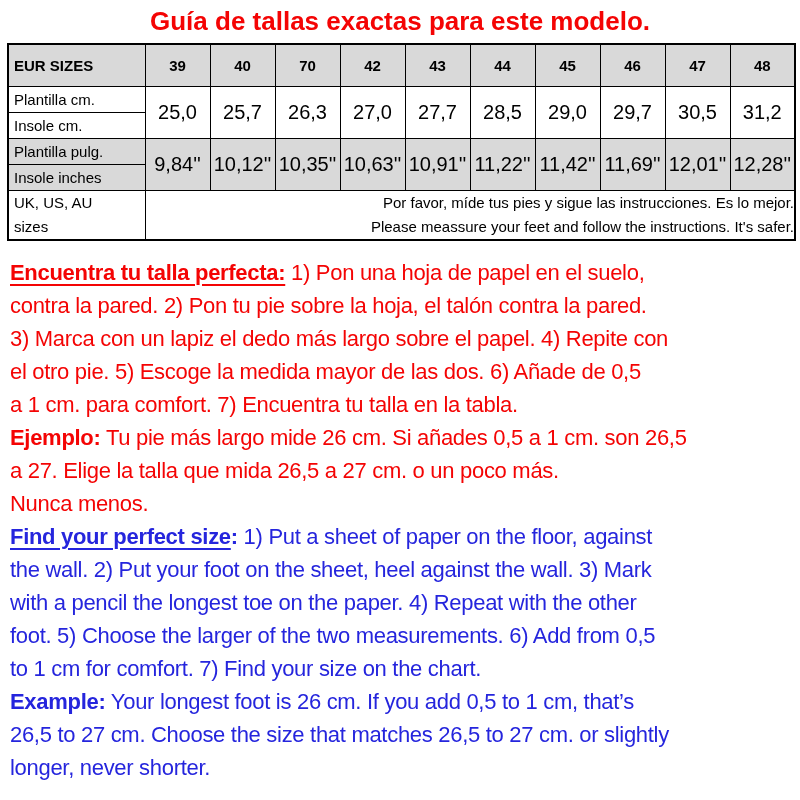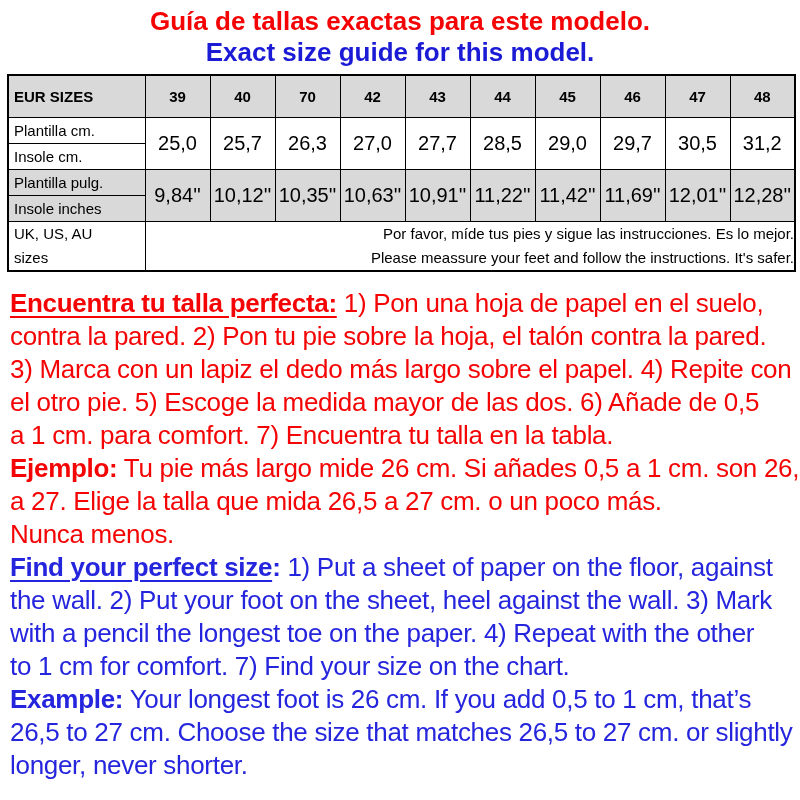--- a/index.html
+++ b/index.html
@@ -35,35 +35,34 @@
   .size-table .hdr{background:var(--gray);font-weight:bold;}
   .size-table .gray{background:var(--gray);}
   .size-table .val{font-size:20px;text-align:center;}
   .size-table tr.r-hdr th{height:42px;margin-left:30px;}
   .size-table tr.r-sm td{height:26px;}
   .size-table tr.r-note td{height:38px;vertical-align:middle;}
   .size-table .notelbl div{line-height:24px;}
   .size-table .note div{line-height:24px;text-align:right;}
   .instructions{
     margin:15px 0 0 10px;
-    font-size:26px;line-height:33px;letter-spacing:-0.3px;
+    font-size:22px;line-height:33px;letter-spacing:-0.3px;
     white-space:nowrap;overflow:hidden;
   }
   .line{height:33px;}
   .line.red{color:var(--red);}
   .line.blue{color:var(--blue-body);}
   .seg-b{font-weight:bold;}
   .seg-u{text-decoration:underline;text-decoration-thickness:2px;text-underline-offset:4px;}
 </style>
 </head>
 <body>
 
 <div>
   <h1 class="title-es">Guía de tallas exactas para este modelo.</h1>
-  <h2 class="title-en">Exact size guide for this model.</h2>
 
   <table class="size-table">
     <colgroup id="size-cols">
         <col style="width: 137px;">
         <col style="width: 65px;">
         <col style="width: 65px;">
         <col style="width: 65px;">
         <col style="width: 65px;">
         <col style="width: 65px;">
         <col style="width: 65px;">
@@ -136,18 +135,19 @@
       <div class="line red"><span>contra la pared. 2) Pon tu pie sobre la hoja, el talón contra la pared.</span></div>
       <div class="line red"><span>3) Marca con un lapiz el dedo más largo sobre el papel. 4) Repite con</span></div>
       <div class="line red"><span>el otro pie. 5) Escoge la medida mayor de las dos. 6) Añade de 0,5</span></div>
       <div class="line red"><span>a 1 cm. para comfort. 7) Encuentra tu talla en la tabla.</span></div>
       <div class="line red"><span class="seg-b">Ejemplo:</span><span> Tu pie más largo mide 26 cm. Si añades 0,5 a 1 cm. son 26,5</span></div>
       <div class="line red"><span>a 27. Elige la talla que mida 26,5 a 27 cm. o un poco más.</span></div>
       <div class="line red"><span>Nunca menos.</span></div>
       <div class="line blue"><span class="seg-b seg-u">Find your perfect size</span><span class="seg-b">:</span><span> 1) Put a sheet of paper on the floor, against</span></div>
       <div class="line blue"><span>the wall. 2) Put your foot on the sheet, heel against the wall. 3) Mark</span></div>
       <div class="line blue"><span>with a pencil the longest toe on the paper. 4) Repeat with the other</span></div>
+      <div class="line blue"><span>foot. 5) Choose the larger of the two measurements. 6) Add from 0,5</span></div>
       <div class="line blue"><span>to 1 cm for comfort. 7) Find your size on the chart.</span></div>
       <div class="line blue"><span class="seg-b">Example:</span><span> Your longest foot is 26 cm. If you add 0,5 to 1 cm, that’s</span></div>
       <div class="line blue"><span>26,5 to 27 cm. Choose the size that matches 26,5 to 27 cm. or slightly</span></div>
       <div class="line blue"><span>longer, never shorter.</span></div>
     </div>
 </div>
 
 </body></html>

